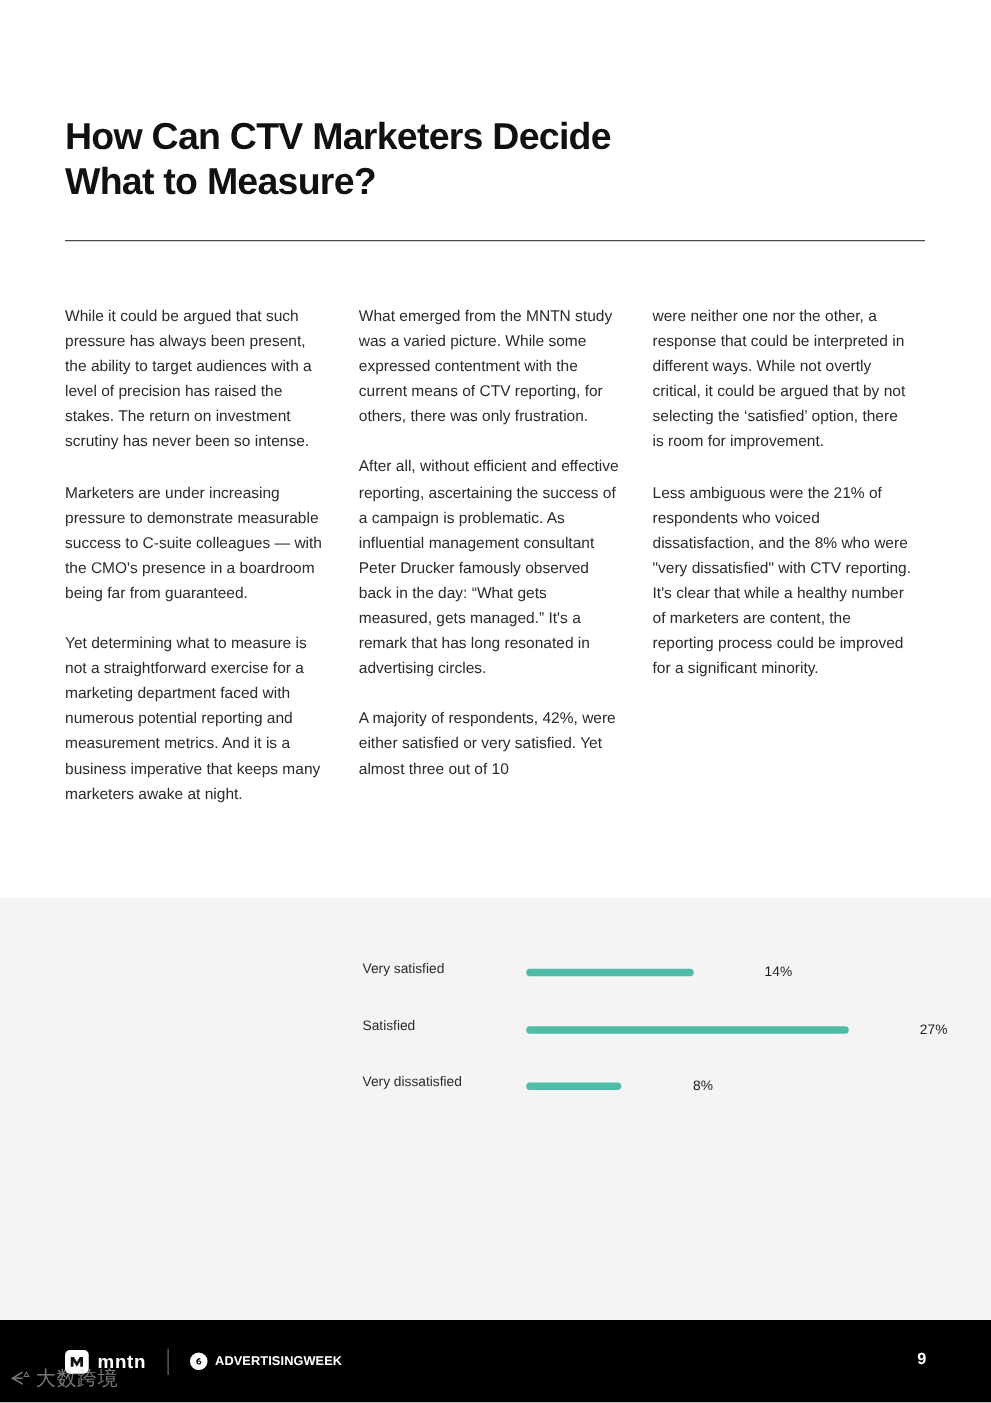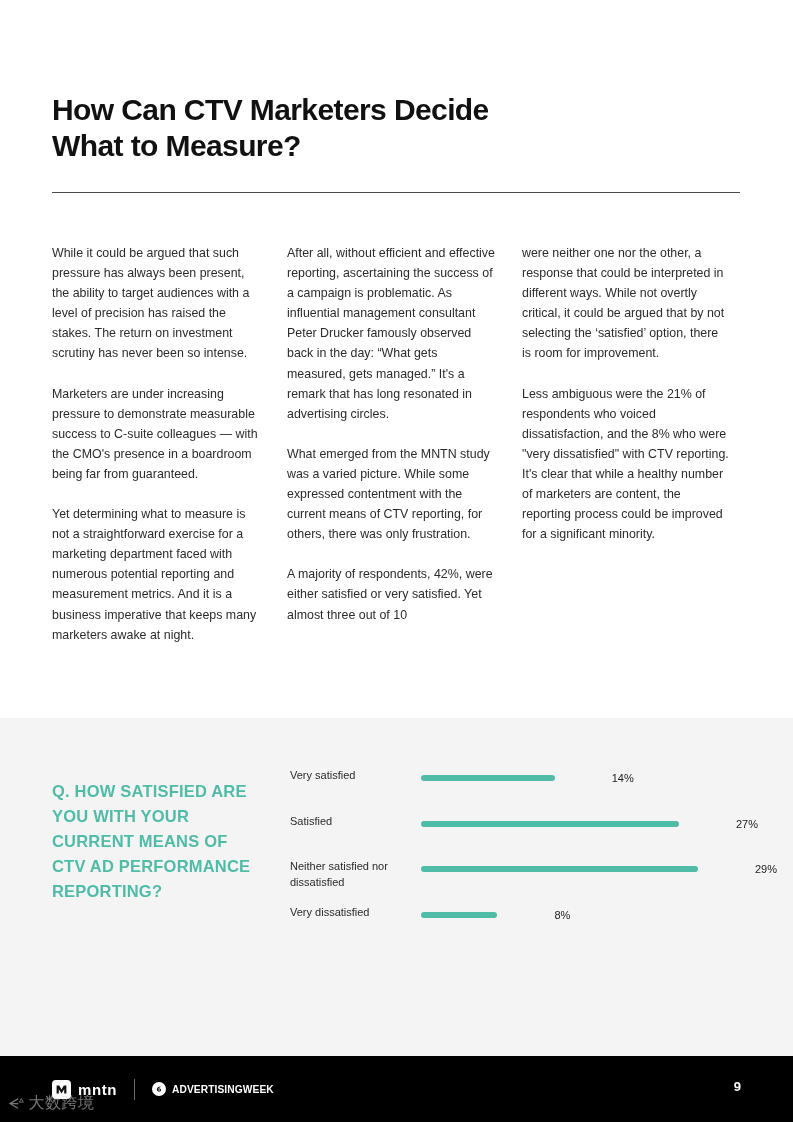--- a/index.html
+++ b/index.html
@@ -253,61 +253,53 @@
 
   <div class="columns">
 
     <div class="col">
       <p>While it could be argued that such pressure has always been present, the ability to target audiences with a level of precision has raised the stakes. The return on investment scrutiny has never been so intense.</p>
       <p>Marketers are under increasing pressure to demonstrate measurable success to C-suite colleagues — with the CMO's presence in a boardroom being far from guaranteed.</p>
       <p>Yet determining what to measure is not a straightforward exercise for a marketing department faced with numerous potential reporting and measurement metrics. And it is a business imperative that keeps many marketers awake at night.</p>
     </div>
 
     <div class="col">
+      <p>What emerged from the MNTN study was a varied picture. While some expressed contentment with the current means of CTV reporting, for others, there was only frustration.</p>
       <p>After all, without efficient and effective reporting, ascertaining the success of a campaign is problematic. As influential management consultant Peter Drucker famously observed back in the day: “What gets measured, gets managed.” It's a remark that has long resonated in advertising circles.</p>
-      <p>What emerged from the MNTN study was a varied picture. While some expressed contentment with the current means of CTV reporting, for others, there was only frustration.</p>
       <p>A majority of respondents, 42%, were either satisfied or very satisfied. Yet almost three out of 10</p>
     </div>
 
     <div class="col">
       <p>were neither one nor the other, a response that could be interpreted in different ways. While not overtly critical, it could be argued that by not selecting the ‘satisfied’ option, there is room for improvement.</p>
       <p>Less ambiguous were the 21% of respondents who voiced dissatisfaction, and the 8% who were "very dissatisfied" with CTV reporting. It's clear that while a healthy number of marketers are content, the reporting process could be improved for a significant minority.</p>
     </div>
 
   </div>
 
   <div class="chart-band">
 
-    <div class="question">Q. How satisfied are you with your current means of CTV ad performance reporting?</div>
 
     <div class="chart">
 
       <div class="bar-row">
         <div class="bar-label">Very satisfied</div>
         <div class="bar-track">
           <div class="bar-fill" style="width: 133.7px; background: rgb(79, 188, 167);"></div>
           <div class="bar-value">14%</div>
         </div>
       </div>
 
       <div class="bar-row">
         <div class="bar-label">Satisfied</div>
         <div class="bar-track">
           <div class="bar-fill" style="width: 257.9px; background: rgb(79, 188, 167);"></div>
           <div class="bar-value">27%</div>
         </div>
       </div>
 
-      <div class="bar-row">
-        <div class="bar-label">Neither satisfied nor dissatisfied</div>
-        <div class="bar-track">
-          <div class="bar-fill" style="width: 277px; background: rgb(79, 188, 167);"></div>
-          <div class="bar-value">29%</div>
-        </div>
-      </div>
 
 
       <div class="bar-row">
         <div class="bar-label">Very dissatisfied</div>
         <div class="bar-track">
           <div class="bar-fill" style="width: 76.4px; background: rgb(79, 188, 167);"></div>
           <div class="bar-value">8%</div>
         </div>
       </div>
 

